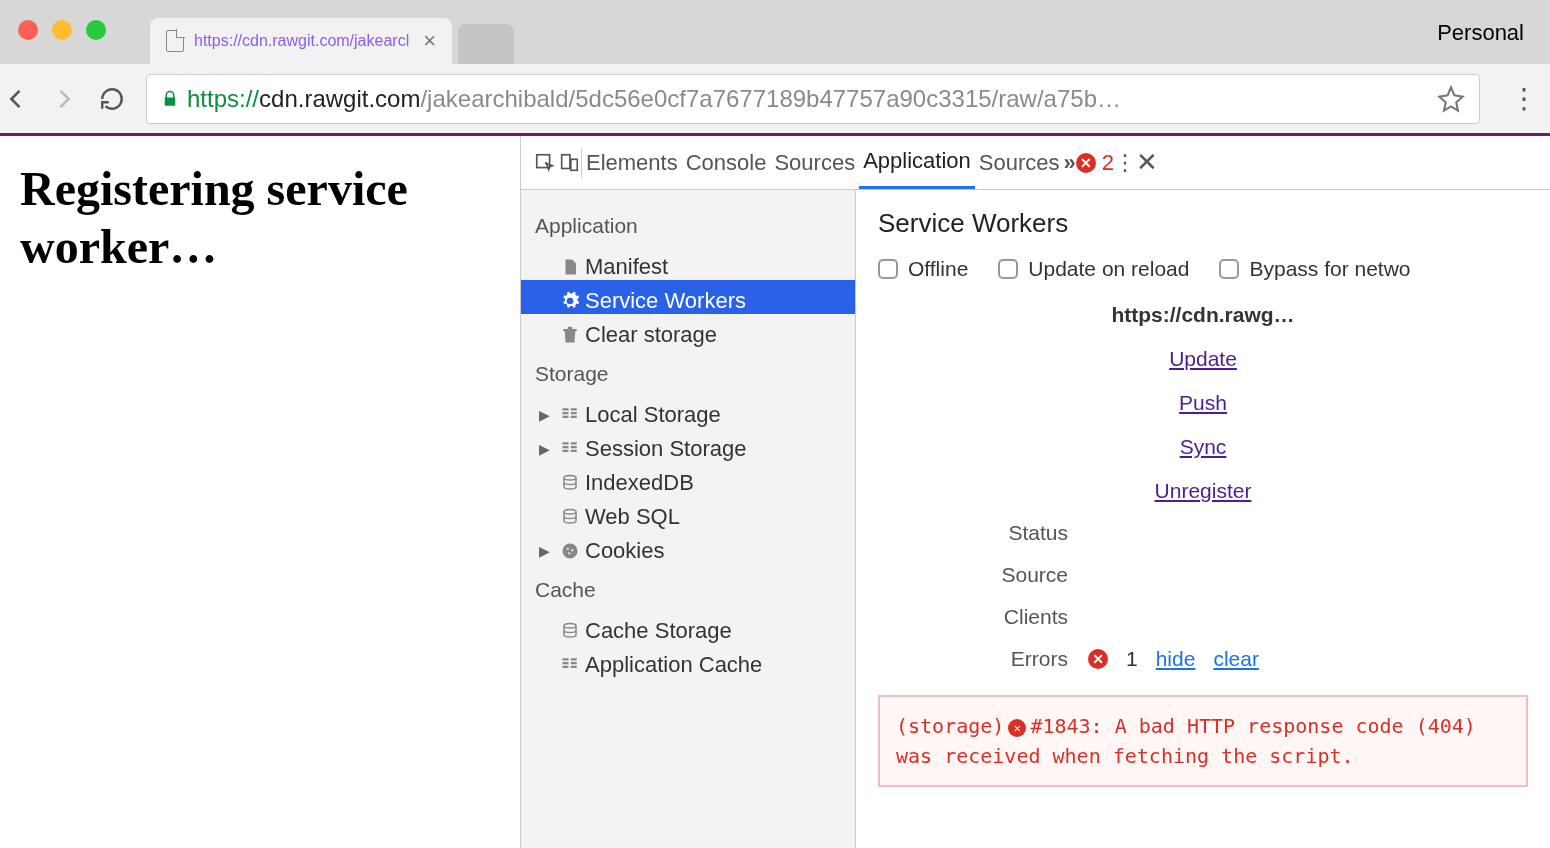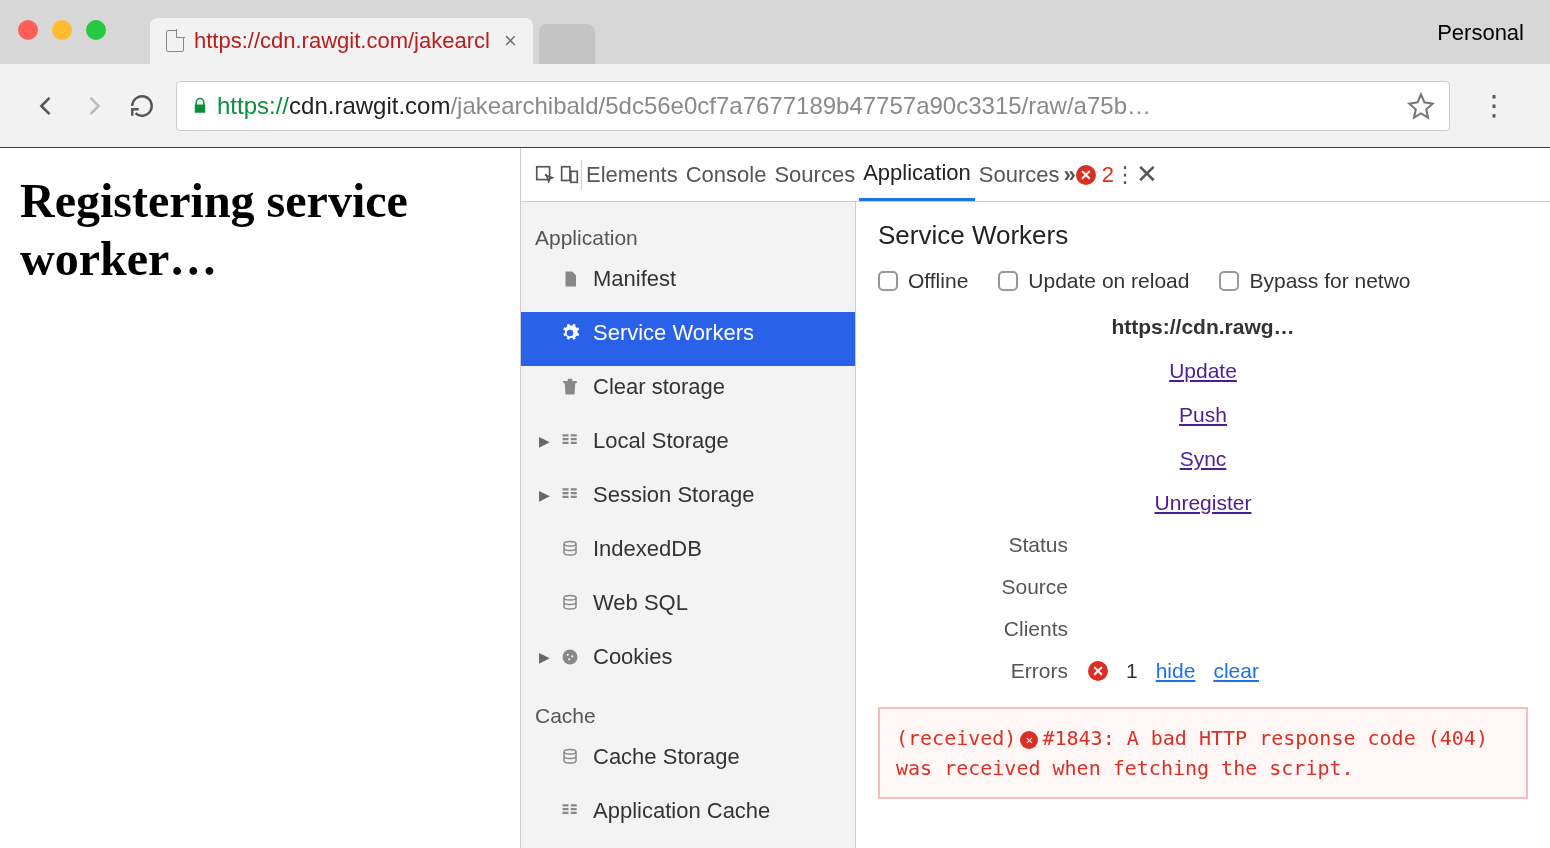--- a/index.html
+++ b/index.html
@@ -9,26 +9,26 @@
 .tabbar { height: 64px; background: #d7d7d7; display: flex; align-items: flex-end; position: relative; }
 .traffic { position: absolute; left: 18px; top: 20px; display: flex; gap: 14px; }
 .dot { width: 20px; height: 20px; border-radius: 50%; }
 .dot.red { background: #ff5f57; } .dot.yel { background: #febc2e; } .dot.grn { background: #28c840; }
 .tabs { display: flex; margin-left: 150px; align-items: flex-end; }
 .tab { height: 46px; display: flex; align-items: center; padding: 0 16px; position: relative; }
 .tab.active { background: #f2f2f2; border-top-left-radius: 8px; border-top-right-radius: 8px; }
 .tab.ghost { background: #c5c5c5; width: 56px; border-top-left-radius: 8px; border-top-right-radius: 8px; margin-left: 6px; height: 40px; }
 .tab .page-icon { width: 18px; height: 22px; border: 1.8px solid #888; border-radius: 2px; position: relative; margin-right: 10px; }
 .tab .page-icon::after { content: ""; position: absolute; top: -2px; right: -2px; width: 8px; height: 8px; background: #f2f2f2; border-left: 1.8px solid #888; border-bottom: 1.8px solid #888; }
-.tab .title { font-size: 22px; color: #b91c1c; max-width: 320px; white-space: nowrap; overflow: hidden; }
+.tab .title { font-size: 16px; color: #8b5cf6; max-width: 320px; white-space: nowrap; overflow: hidden; }
 .tab .close { color: #777; font-size: 22px; margin-left: 14px; }
 .personal { position: absolute; right: 26px; top: 20px; font-size: 22px; color: #000; }
 
 
-.addrbar { height: 84px; background: #f2f2f2; border-bottom: 1px solid #701a75; display: flex; align-items: center; padding: 0 32px; gap: 20px; }
+.addrbar { height: 72px; background: #f2f2f2; border-bottom: 3px solid #701a75; display: flex; align-items: center; padding: 0 2px; gap: 20px; }
 .navbtn { width: 28px; height: 28px; display: flex; align-items: center; justify-content: center; }
 .navbtn svg { stroke: #555; }
 .navbtn.dis svg { stroke: #bbb; }
 .omni { flex: 1; height: 50px; background: #fff; border: 1px solid #ccc; border-radius: 4px; display: flex; align-items: center; padding: 0 14px; gap: 8px; font-size: 24px; color: #8a8a8a; overflow: hidden; white-space: nowrap; }
 .lock { width: 18px; height: 20px; }
 .url .proto { color: #0a8f3c; } .url .host { color: #222; }
 .star { width: 28px; height: 28px; margin-left: auto; flex-shrink:0; }
 .menu3 { font-size: 28px; color: #555; padding: 0 10px; }
 
 
@@ -42,21 +42,21 @@
 .dt-tabs .icn { width: 24px; height: 24px; display:flex; align-items:center; justify-content:center; }
 .dt-tabs .sep { width: 1px; height: 30px; background: #ccc; }
 .dt-tab { cursor: pointer; padding: 12px 4px; }
 .dt-tab.active { color: #222; border-bottom: 3px solid #1a73e8; }
 .err-badge { display: flex; align-items: center; gap: 6px; color: #d93025; font-size: 22px; }
 .err-circ { width: 20px; height: 20px; border-radius: 50%; background: #d93025; color: #fff; display: flex; align-items: center; justify-content: center; font-size: 14px; font-weight: 700; }
 
 .dt-body { flex: 1; display: flex; overflow: hidden; }
 .dt-side { width: 335px; background: #f3f3f3; border-right: 1px solid #ccc; overflow-y: auto; padding-top: 10px; }
 .grp-title { font-size: 21px; color: #555; padding: 14px 14px 8px; }
-.side-item { display: flex; align-items: center; gap: 12px; padding: 8px 14px 20px 38px; font-size: 22px; color: #333; position: relative; }
+.side-item { display: flex; align-items: center; gap: 4px; padding: 8px 14px 0 38px; font-size: 22px; color: #333; position: relative; }
 .side-item.sel { background: #2962e8; color: #fff; }
 .side-item .tri { position: absolute; left: 18px; font-size: 14px; color: #666; }
 .side-item .ico { width: 22px; height: 22px; display:flex; align-items:center; justify-content:center; }
 
 .dt-content { flex: 1; padding: 18px 22px; font-size: 22px; color: #333; overflow: hidden; }
 .sw-title { font-size: 26px; color: #222; margin-bottom: 18px; }
 .sw-checks { display: flex; gap: 30px; margin-bottom: 22px; white-space: nowrap; overflow: hidden; }
 .sw-check { display: flex; align-items: center; gap: 10px; font-size: 21px; color: #333; }
 .chk { width: 20px; height: 20px; border: 2px solid #999; border-radius: 5px; }
 .sw-origin { display: flex; align-items: center; gap: 20px; margin: 20px 0 10px; flex-direction: column; }
@@ -175,20 +175,21 @@
         </div>
         <div class="side-item">
           <span class="ico">
               <svg width="18" height="20" viewBox="0 0 24 24" fill="#888">
                 <path d="M5 7h14l-1 15H6zM3 4h18v3H3zM9 1h6v3H9z"></path>
               </svg>
             </span>
           <span>Clear storage</span>
         </div>
 
+        <div class="grp-title">Storage</div>
         <div class="side-item">
             <span class="tri">▶</span>
             <span class="ico">
               <svg width="18" height="18" fill="#888" viewBox="0 0 24 24">
                 <rect x="2" y="3" width="8" height="3"></rect>
                 <rect x="2" y="8" width="8" height="3"></rect>
                 <rect x="2" y="13" width="8" height="3"></rect>
                 <rect x="13" y="3" width="8" height="3"></rect>
                 <rect x="13" y="8" width="8" height="3"></rect>
                 <rect x="13" y="13" width="8" height="3"></rect>
@@ -304,18 +305,18 @@
         <div class="sw-row">
           <div class="k">Errors</div>
           <div class="v">
             <span class="err-circ" style="width:20px;height:20px">✕</span>
             <span style="color:#333">1</span>
             <a>hide</a>
             <a>clear</a>
           </div>
         </div>
         <div class="err-box">
-          <span>(received)</span><span class="inline-circ">✕</span><span>#1843: A bad HTTP response code (404) was received when fetching the script.</span>
+          <span>(storage)</span><span class="inline-circ">✕</span><span>#1843: A bad HTTP response code (404) was received when fetching the script.</span>
         </div>
       </div>
     </div>
   </div>
 </div>
 
 </body></html>

